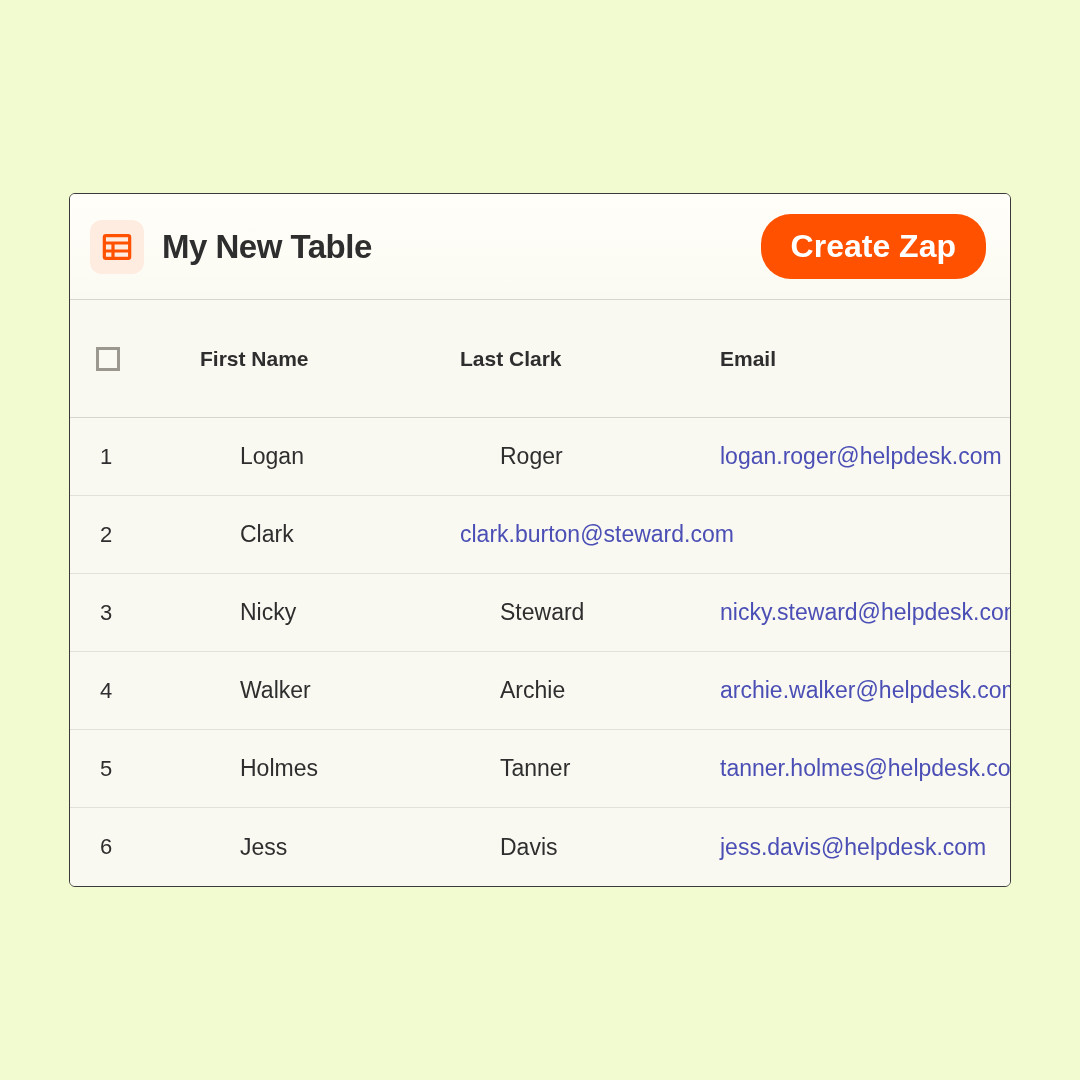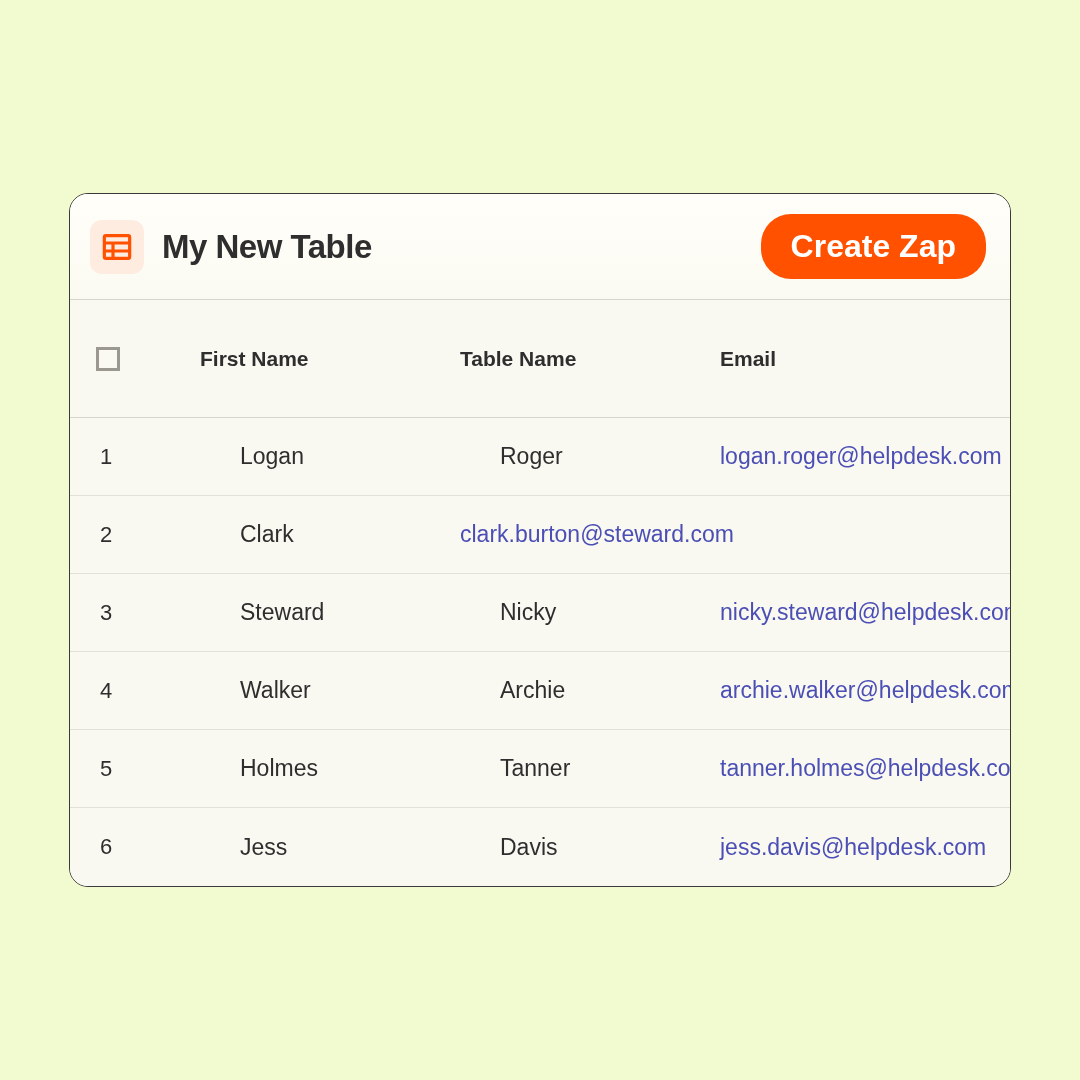--- a/index.html
+++ b/index.html
@@ -9,21 +9,21 @@
     background: #f2fad0;
     font-family: -apple-system, BlinkMacSystemFont, "Segoe UI", Helvetica, Arial, sans-serif;
     display: flex;
     align-items: center;
     justify-content: center;
   }
   .card {
     width: 942px;
     background: #fdfdf7;
     border: 1.5px solid #3a3a3a;
-    border-radius: 19px;
+    border-radius: 6px;
     overflow: hidden;
   }
   .header {
     display: flex;
     align-items: center;
     padding: 20px 24px 20px 20px;
     background: linear-gradient(#fffef9, #fbfaf2);
   }
   .icon-tile {
     width: 54px;
@@ -117,39 +117,39 @@
     <div class="title">My New Table</div>
     <div class="spacer"></div>
     <button class="create-btn">Create Zap</button>
   </div>
 
   <div class="thead">
     <div>
       <div class="checkbox"></div>
     </div>
     <div class="th">First Name</div>
-    <div class="th">Table Name</div>
+    <div class="th">Last Clark</div>
     <div class="th">Email</div>
   </div>
 
   <div class="row">
     <div class="rownum">1</div>
     <div class="cell">Logan</div>
     <div class="cell">Roger</div>
     <div class="email">logan.roger@helpdesk.com</div>
   </div>
   <div class="row">
     <div class="rownum">2</div>
     <div class="cell">Clark</div>
     <div class="email">clark.burton@steward.com</div>
   </div>
   <div class="row">
     <div class="rownum">3</div>
+    <div class="cell">Nicky</div>
     <div class="cell">Steward</div>
-    <div class="cell">Nicky</div>
     <div class="email">nicky.steward@helpdesk.com</div>
   </div>
   <div class="row">
     <div class="rownum">4</div>
     <div class="cell">Walker</div>
     <div class="cell">Archie</div>
     <div class="email">archie.walker@helpdesk.com</div>
   </div>
   <div class="row">
     <div class="rownum">5</div>

